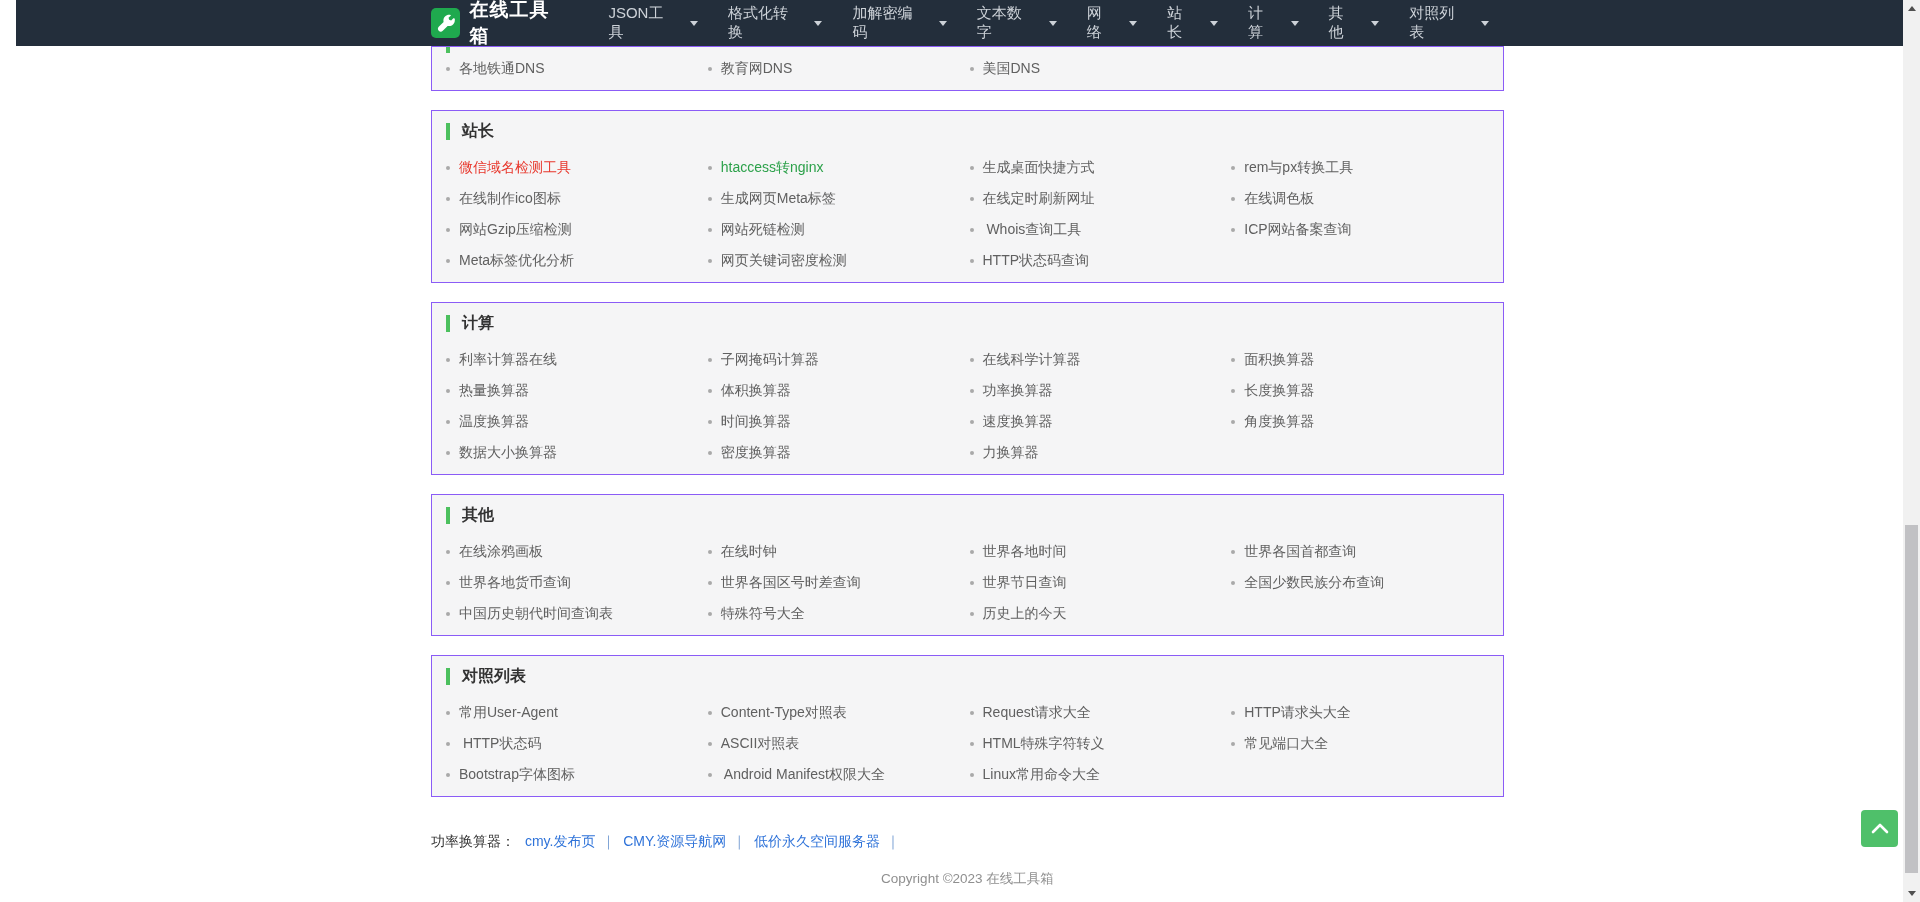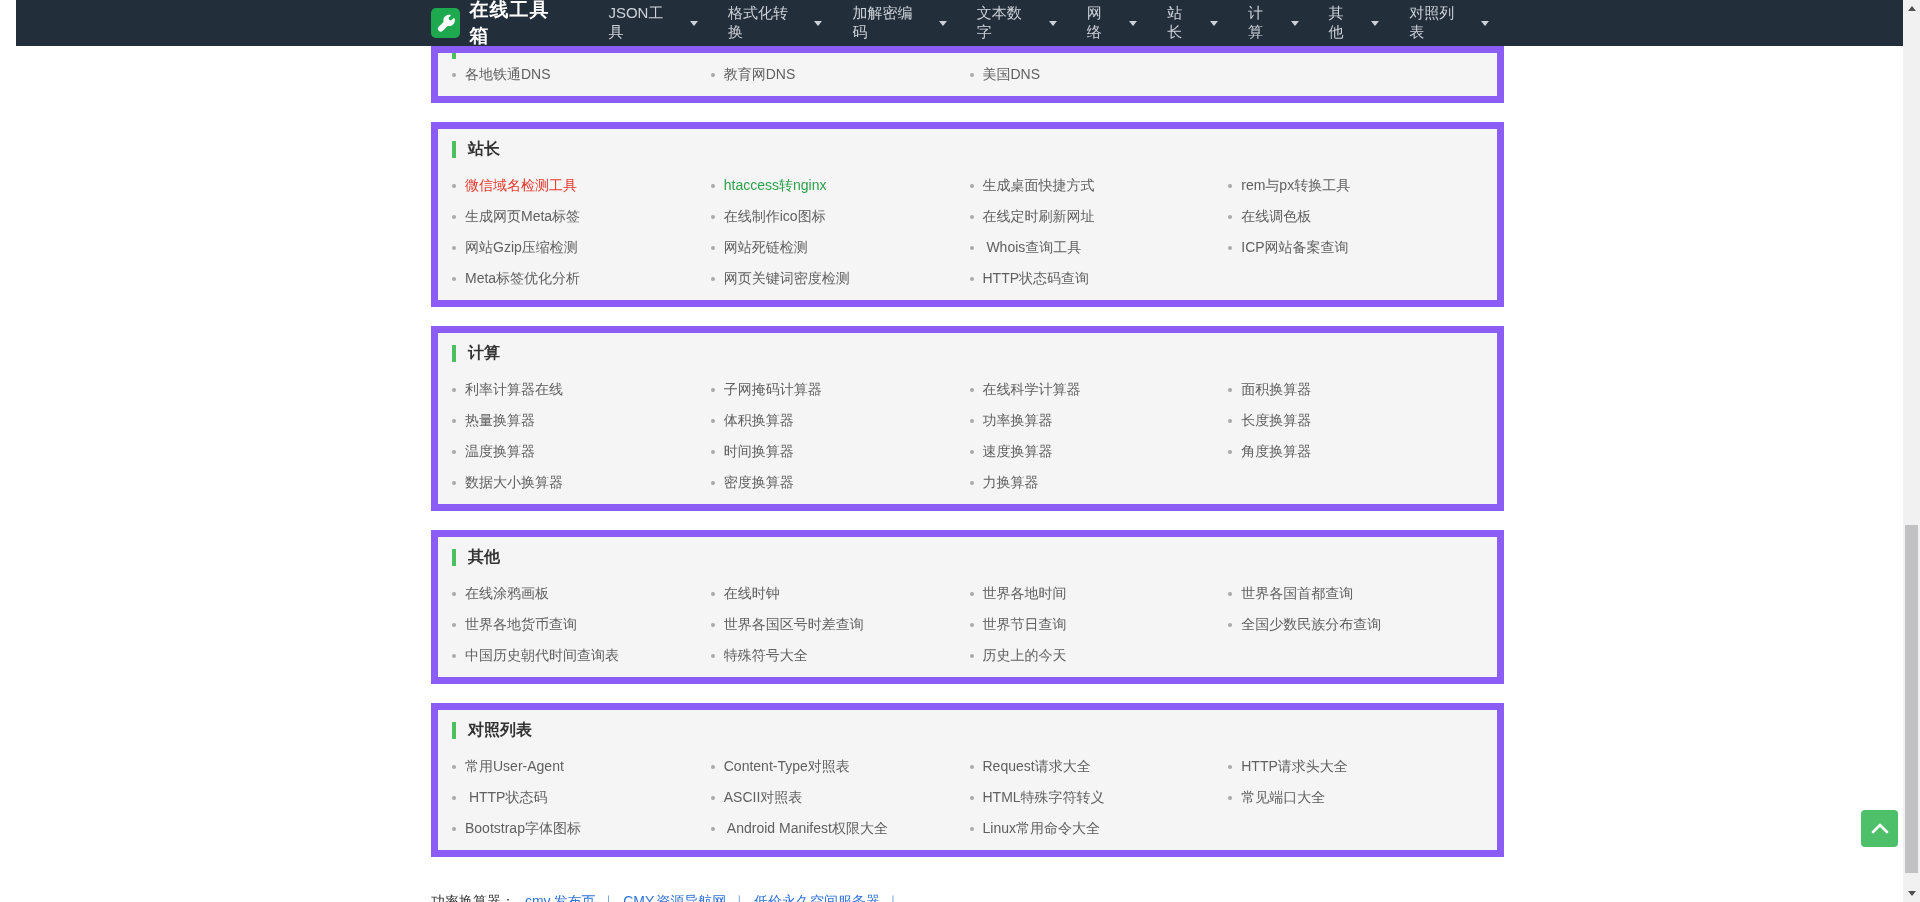--- a/index.html
+++ b/index.html
@@ -16,21 +16,21 @@
   .brand { display:flex; align-items:center; cursor:pointer; margin-right:26px; }
   .logo { width:30px; height:30px; border-radius:5px; background:#1fa94e; display:flex; align-items:center; justify-content:center; margin-right:9px; }
   .logo svg { width:18px; height:18px; }
   .brand-name { color:#ffffff; font-size:19px; font-weight:bold; letter-spacing:1px; }
   .nav-menu { display:flex; align-items:center; height:100%; }
   .nav-item { display:flex; align-items:center; height:100%; padding:0 15px; color:#cdd2d8; font-size:15px; cursor:pointer; text-decoration:none;gap:9px; }
   .caret { display:inline-block; margin-left:5px; width:0; height:0; border-left:4px solid transparent; border-right:4px solid transparent; border-top:5px solid #cdd2d8; }
 
   
   .container { width:1073px; margin:0 auto; }
-  .section { background:#f5f5f6; border:7px solid #8b5cf6; margin-bottom:19px; padding:10px 0 6px 0; }
+  .section { background:#f5f5f6; border:1px solid #8b5cf6; margin-bottom:19px; padding:10px 0 6px 0; }
   .section-head { display:flex; align-items:center; padding-left:14px; margin-bottom:10px; }
   .green-bar { width:4px; height:17px; background:#4cc05e; margin-right:12px; }
   .section-title { font-size:16px; font-weight:bold; color:#333; }
   ul.tools { list-style:none; margin:0; padding:0 10px 0 14px; display:grid; grid-template-columns:repeat(4,1fr); }
   ul.tools li { height:31px; display:flex; align-items:center; }
   .dot { width:4px; height:4px; border-radius:50%; background:#a9a9a9; margin-right:9px; flex:none; }
   ul.tools a { color:#606060; font-size:14px; text-decoration:none; white-space:pre; cursor:pointer; }
   ul.tools a.red { color:#e8372c; }
   ul.tools a.green { color:#2ca14a; }
 
@@ -147,25 +147,25 @@
           <li>
             <span class="dot"></span>
             <a>生成桌面快捷方式</a>
           </li>
           <li>
             <span class="dot"></span>
             <a>rem与px转换工具</a>
           </li>
           <li>
             <span class="dot"></span>
+            <a>在线制作ico图标</a>
+          </li>
+          <li>
+            <span class="dot"></span>
             <a>生成网页Meta标签</a>
-          </li>
-          <li>
-            <span class="dot"></span>
-            <a>在线制作ico图标</a>
           </li>
           <li>
             <span class="dot"></span>
             <a>在线定时刷新网址</a>
           </li>
           <li>
             <span class="dot"></span>
             <a>在线调色板</a>
           </li>
           <li>

